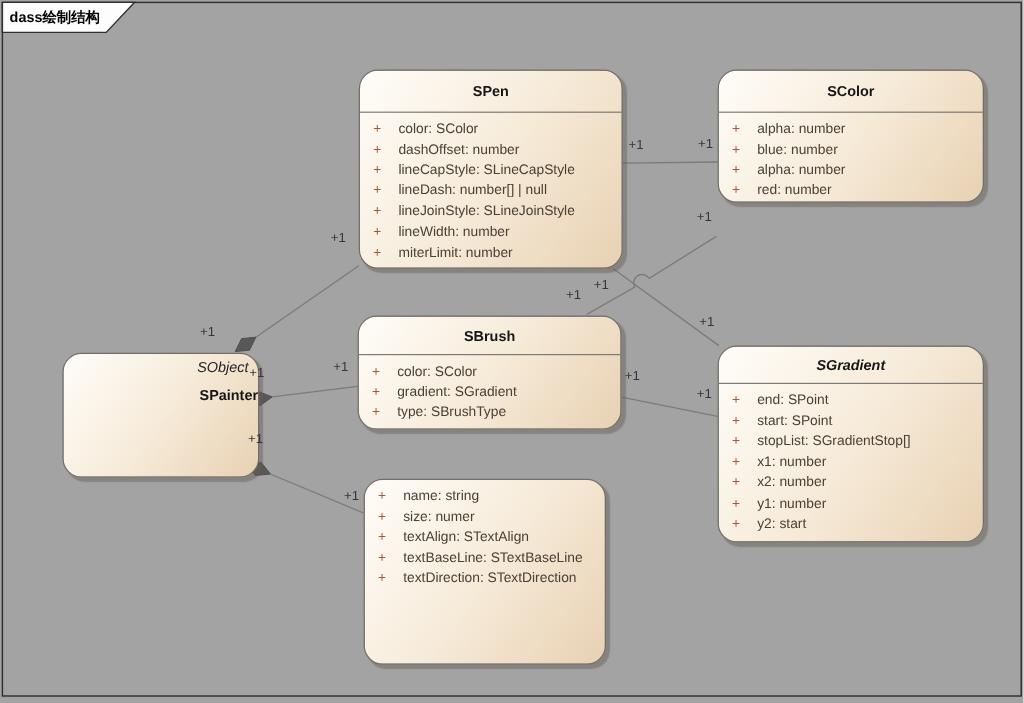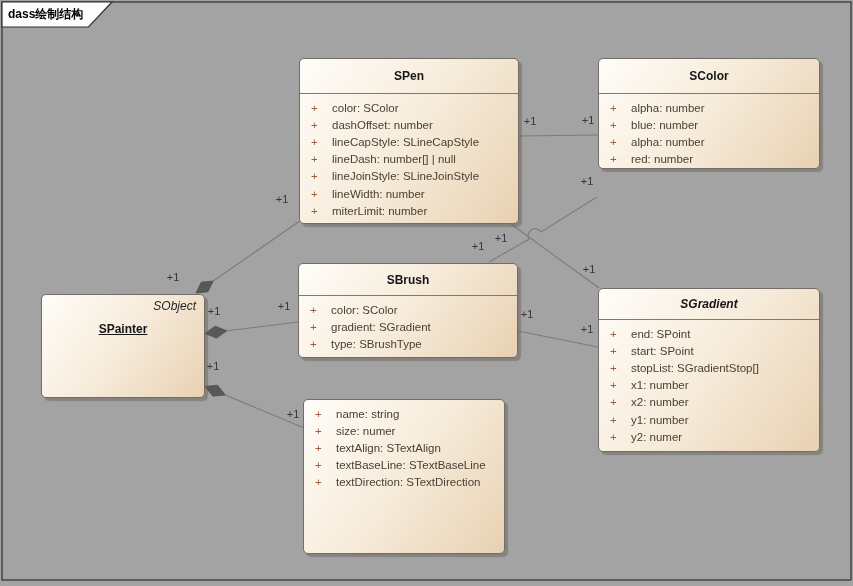--- a/index.html
+++ b/index.html
@@ -7,36 +7,36 @@
     position:relative;width:853px;height:586px;background:#a3a3a3;overflow:hidden;
     font-family:"Liberation Sans",sans-serif;
   }
   .overlay{position:absolute;left:0;top:0;width:853px;height:586px;}
   .frame-label{
     position:absolute;left:8px;top:6px;font-size:12px;font-weight:bold;color:#000;
     white-space:nowrap;
   }
   .uml-class{
     position:absolute;box-sizing:border-box;
-    border:1px solid #726e67;border-radius:5px;
+    border:1px solid #726e67;border-radius:16px;
     background:linear-gradient(126deg,#fffdf9 0%,#f7ecdb 48%,#e8d1b2 100%);
     box-shadow:3px 3px 1px rgba(100,92,82,0.45);
   }
   .cls-header{
     box-sizing:border-box;display:flex;align-items:center;justify-content:center;
     border-bottom:1px solid #7d7a74;font-weight:bold;font-size:12px;color:#161616;
   }
   .abstract .cls-header{font-style:italic;text-align:center;}
   .cls-body{padding-top:5px;}
   .attr-row{display:flex;align-items:center;height:17.2px;font-size:11.5px;color:#4a4034;}
   .attr-vis{box-sizing:border-box;width:32px;padding-left:11px;color:#9c5b3c;flex:none;}
   .attr-text{white-space:nowrap;}
   .painter-name{
-    position:absolute;top:27px;left:0;width:100%;text-align:center;
-    font-weight:bold;font-size:12px;color:#161616;text-decoration:underline;
+    position:absolute;top:27px;left:0;width:100%;text-align:right;
+    font-weight:bold;font-size:12px;color:#161616;
   }
   .stereo{
     position:absolute;top:4px;right:8px;font-style:italic;font-size:12px;color:#242424;
   }
   .mult{
     position:absolute;transform:translate(-50%,-50%);font-size:11px;color:#35353b;
     white-space:nowrap;
   }
   .conn{stroke:#7b7b7b;stroke-width:1.1;fill:none;}
   .diamond{fill:#585858;stroke:#4c4c4c;stroke-width:0.8;}
@@ -80,21 +80,21 @@
       <path class="conn" d="M489,262 L529,239.2 A7,7 0 0 1 541,232 L597,197"></path>
     </g>
 
     <g>
       <line class="conn" x1="518" y1="331" x2="598" y2="347"></line>
     </g>
   </svg>
 
   <div class="frame-label">dass绘制结构</div>
 
-  <div class="uml-class" style="left:41px;top:294px;width:164px;height:104px">
+  <div class="uml-class" style="left:52px;top:294px;width:164px;height:104px">
     <div class="stereo">SObject</div>
     <div class="painter-name">SPainter</div>
   </div>
 
   <div class="uml-class" style="left:299px;top:58px;width:220px;height:166px">
     <div class="cls-header" style="height:35px">SPen</div>
     <div class="cls-body">
       <div class="attr-row">
           <span class="attr-vis">+</span>
           <span class="attr-text">color: SColor</span>
@@ -188,21 +188,21 @@
       <div class="attr-row">
           <span class="attr-vis">+</span>
           <span class="attr-text">x2: number</span>
         </div>
       <div class="attr-row">
           <span class="attr-vis">+</span>
           <span class="attr-text">y1: number</span>
         </div>
       <div class="attr-row">
           <span class="attr-vis">+</span>
-          <span class="attr-text">y2: numer</span>
+          <span class="attr-text">y2: start</span>
         </div>
     </div>
   </div>
 
   <div class="uml-class" style="left:303px;top:399px;width:202px;height:155px">
     <div class="cls-body">
       <div class="attr-row">
           <span class="attr-vis">+</span>
           <span class="attr-text">name: string</span>
         </div>

